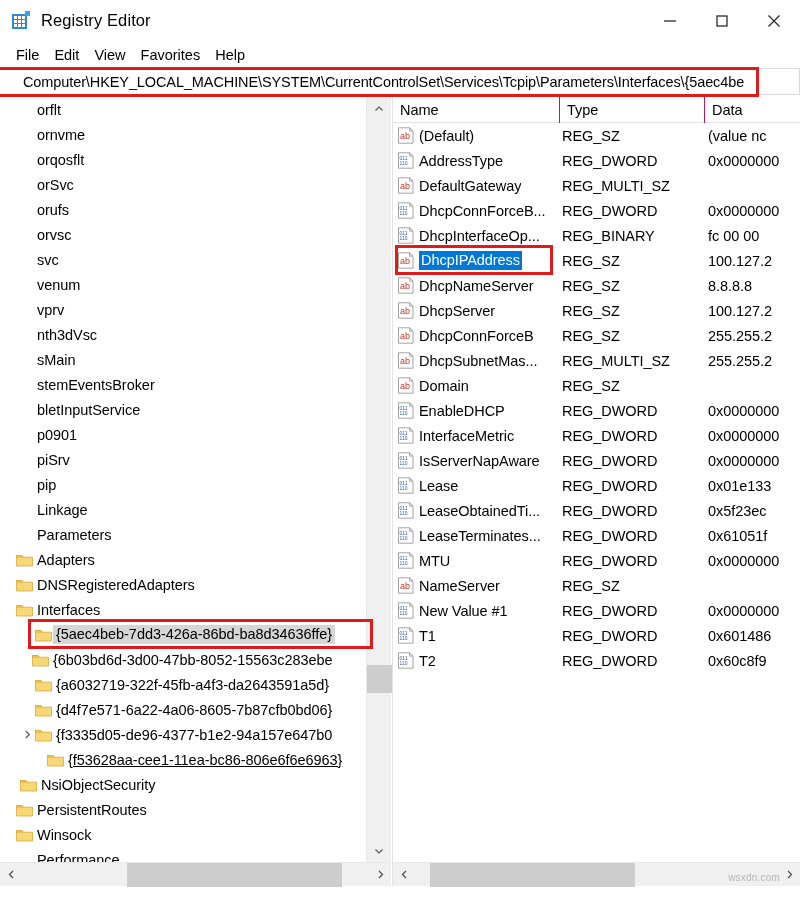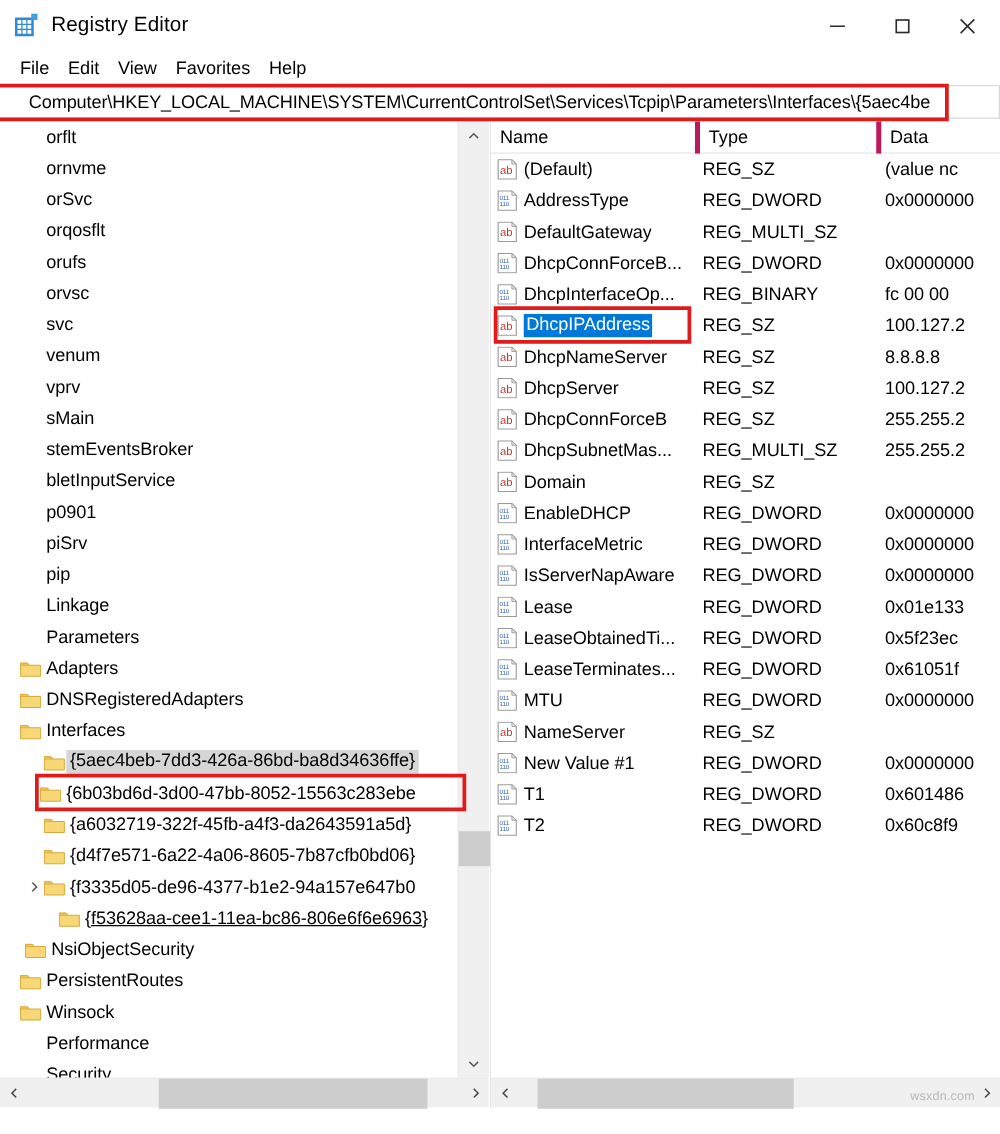--- a/index.html
+++ b/index.html
@@ -183,21 +183,21 @@
   .list-header {
     height: 26px; flex: 0 0 26px;
     display: flex; align-items: center;
     background: #ffffff;
     border-bottom: 1px solid #e3e3e3;
     font-size: 14.5px; color: #000000;
   }
   .lh-cell {
     height: 26px; display: flex; align-items: center;
     padding-left: 7px;
-    border-right: 4px solid #be185d;
+    border-right: 1px solid #be185d;
     white-space: nowrap;
   }
   .lh-name { width: 167px; flex: 0 0 167px; }
   .lh-type { width: 145px; flex: 0 0 145px; }
   .lh-data { flex: 1 1 auto; border-right: none; }
   .list-body {
     flex: 1 1 auto; overflow: hidden; position: relative;
     background: #ffffff;
   }
   .lrow {
@@ -314,30 +314,30 @@
               <span class="tw-label">orflt</span>
             </div>
             <div class="tree-row">
               <span class="tw-expander"></span>
               <span class="tw-folder"></span>
               <span class="tw-label">ornvme</span>
             </div>
             <div class="tree-row">
               <span class="tw-expander"></span>
               <span class="tw-folder"></span>
+              <span class="tw-label">orqosflt</span>
+            </div>
+            <div class="tree-row">
+              <span class="tw-expander"></span>
+              <span class="tw-folder"></span>
               <span class="tw-label">orSvc</span>
             </div>
             <div class="tree-row">
               <span class="tw-expander"></span>
               <span class="tw-folder"></span>
-              <span class="tw-label">orqosflt</span>
-            </div>
-            <div class="tree-row">
-              <span class="tw-expander"></span>
-              <span class="tw-folder"></span>
               <span class="tw-label">orufs</span>
             </div>
             <div class="tree-row">
               <span class="tw-expander"></span>
               <span class="tw-folder"></span>
               <span class="tw-label">orvsc</span>
             </div>
             <div class="tree-row">
               <span class="tw-expander"></span>
               <span class="tw-folder"></span>
@@ -345,20 +345,25 @@
             </div>
             <div class="tree-row">
               <span class="tw-expander"></span>
               <span class="tw-folder"></span>
               <span class="tw-label">venum</span>
             </div>
             <div class="tree-row">
               <span class="tw-expander"></span>
               <span class="tw-folder"></span>
               <span class="tw-label">vprv</span>
+            </div>
+            <div class="tree-row">
+              <span class="tw-expander"></span>
+              <span class="tw-folder"></span>
+              <span class="tw-label">nth3dVsc</span>
             </div>
             <div class="tree-row">
               <span class="tw-expander"></span>
               <span class="tw-folder"></span>
               <span class="tw-label">sMain</span>
             </div>
             <div class="tree-row">
               <span class="tw-expander"></span>
               <span class="tw-folder"></span>
               <span class="tw-label">stemEventsBroker</span>

